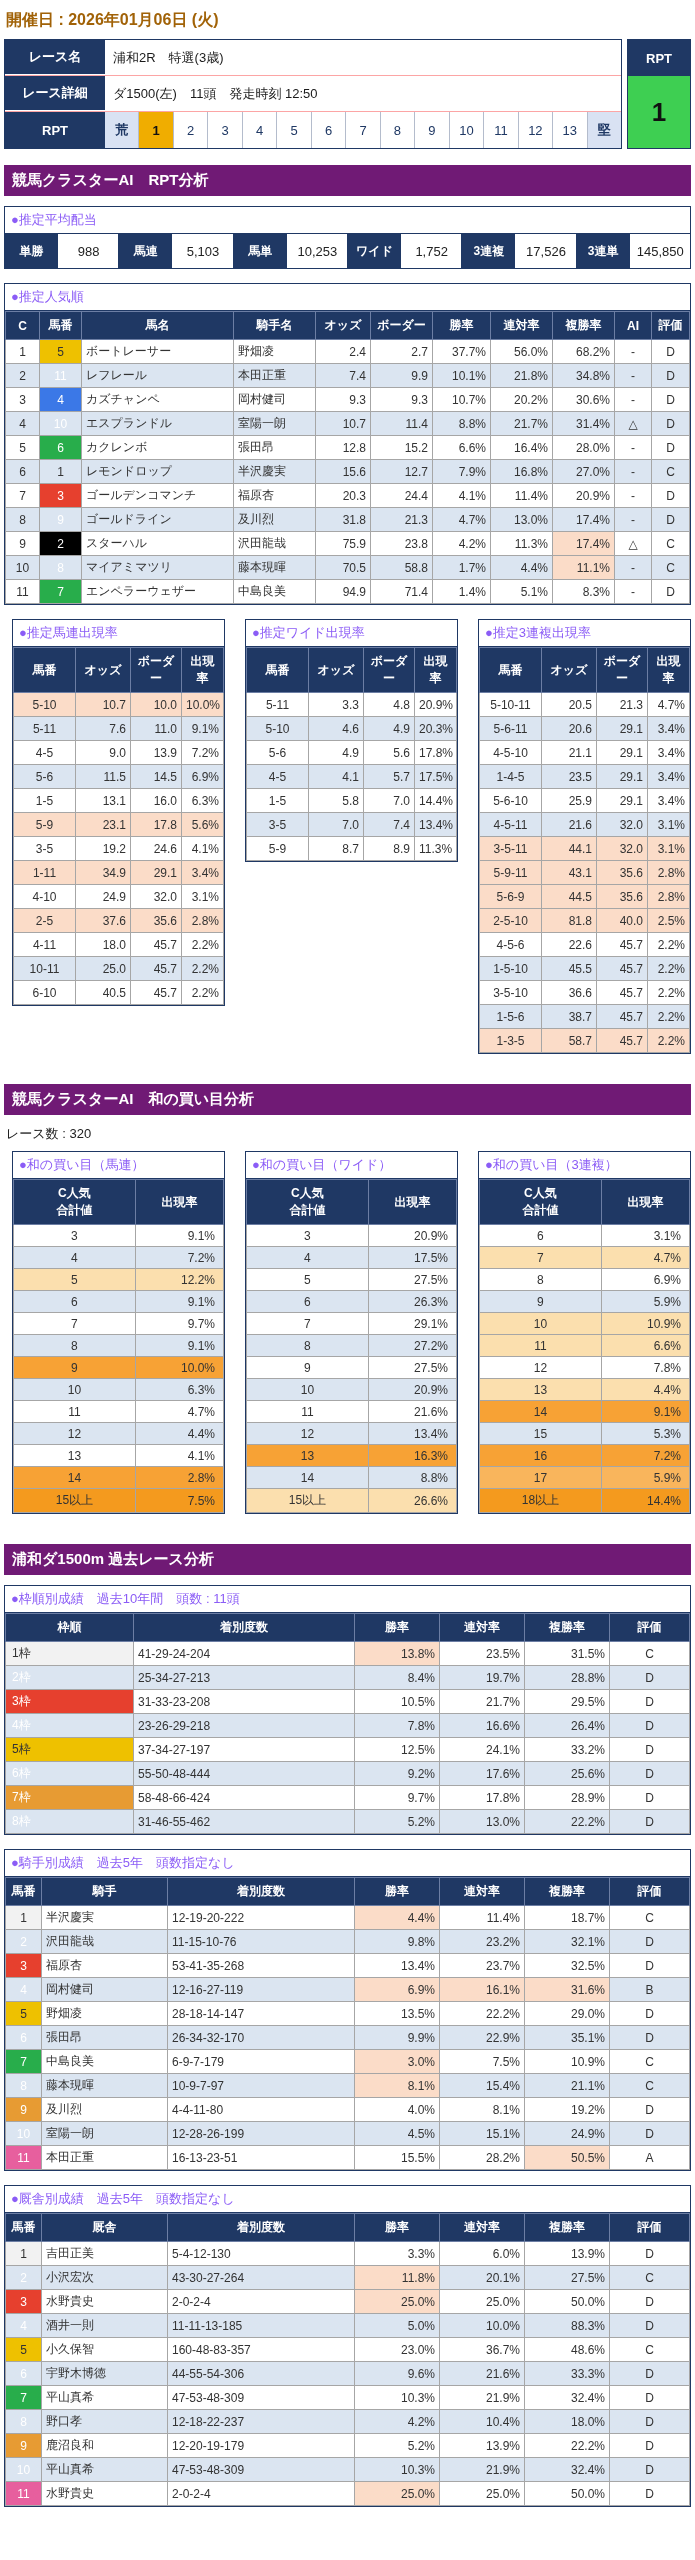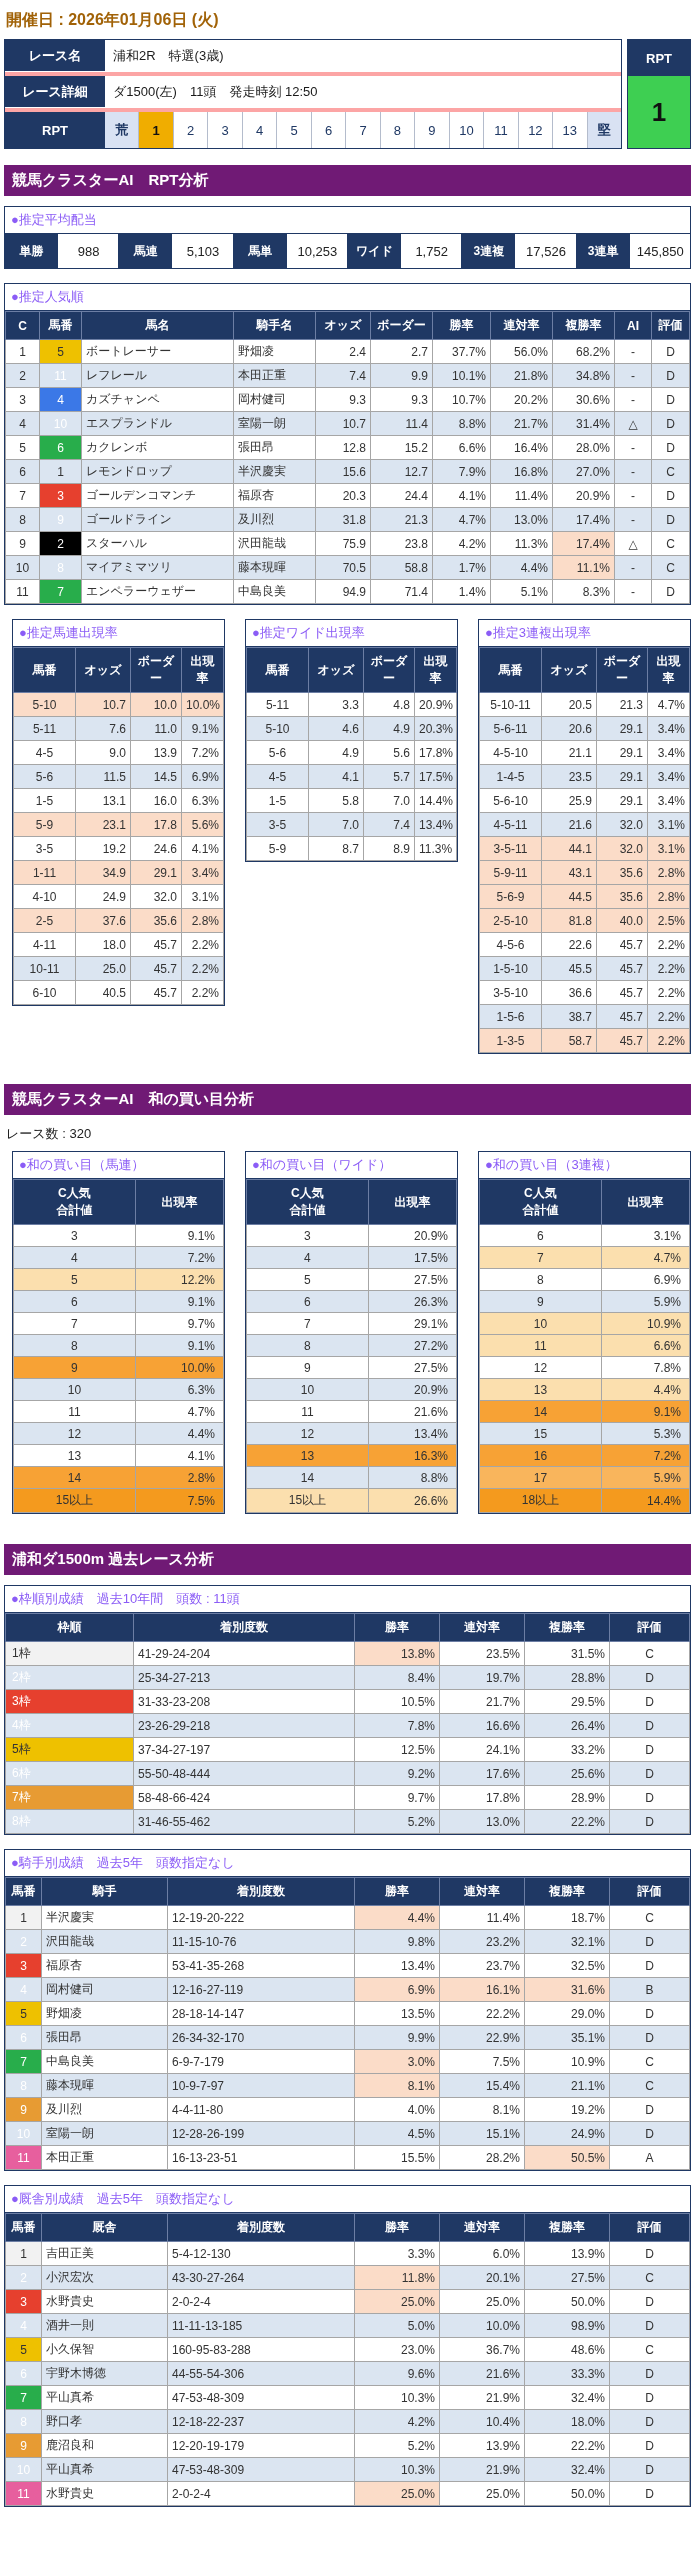--- a/index.html
+++ b/index.html
@@ -8,21 +8,21 @@
     background: #ffffff;
     font-family: "Liberation Sans", "DejaVu Sans", sans-serif;
     color: #1a1a1a;
     padding: 6px 4px 10px 4px;
   }
   .date-heading { font-size: 16px; font-weight: bold; padding: 4px 2px 8px 2px; color: #a16207; }
 
   
   .race-grid { display: flex; gap: 5px; }
   .race-left { flex: 1; border: 1px solid #1f3864; }
-  .race-row { display: flex; height: 36px; border-bottom: 4px solid #fca5a5; }
+  .race-row { display: flex; height: 36px; border-bottom: 1px solid #fca5a5; }
   .race-row:last-child { border-bottom: none; }
   .race-label {
     width: 100px; background: #1f3864; color: #fff; font-weight: bold; font-size: 13px;
     display: flex; align-items: center; justify-content: center; border-bottom: 1px solid #fff;
   }
   .race-row:last-child .race-label { border-bottom: none; }
   .race-value { flex: 1; display: flex; align-items: center; padding-left: 8px; background: #fff; }
   .race-name { font-size: 13px; }
   .race-detail { font-size: 13px; }
   .race-scale { flex: 1; display: flex; }
@@ -1063,27 +1063,27 @@
           <td>25.0%</td>
           <td>50.0%</td>
           <td>D</td>
         </tr>
         <tr class="bg-b">
           <td class="chip-blue">4</td>
           <td>酒井一則</td>
           <td>11-11-13-185</td>
           <td>5.0%</td>
           <td>10.0%</td>
-          <td>98.9%</td>
+          <td>88.3%</td>
           <td>D</td>
         </tr>
         <tr class="bg-w">
           <td class="chip-yellow">5</td>
           <td>小久保智</td>
-          <td>160-95-83-288</td>
+          <td>160-48-83-357</td>
           <td>23.0%</td>
           <td>36.7%</td>
           <td>48.6%</td>
           <td>C</td>
         </tr>
         <tr class="bg-b">
           <td class="chip-green">6</td>
           <td>宇野木博徳</td>
           <td>44-55-54-306</td>
           <td>9.6%</td>

